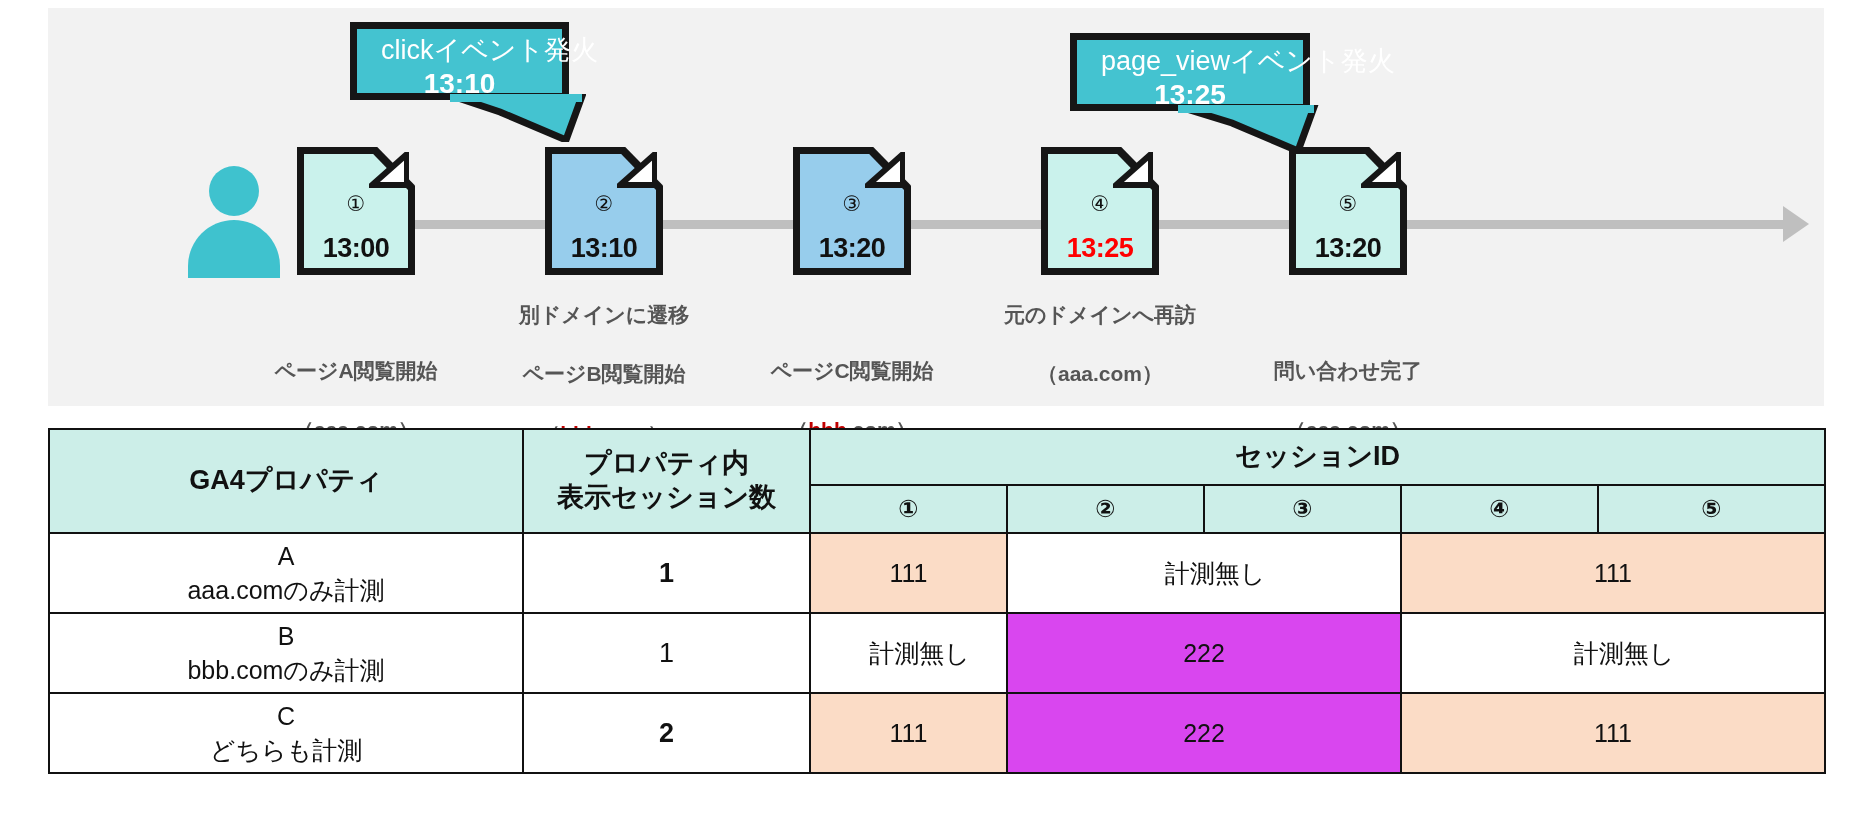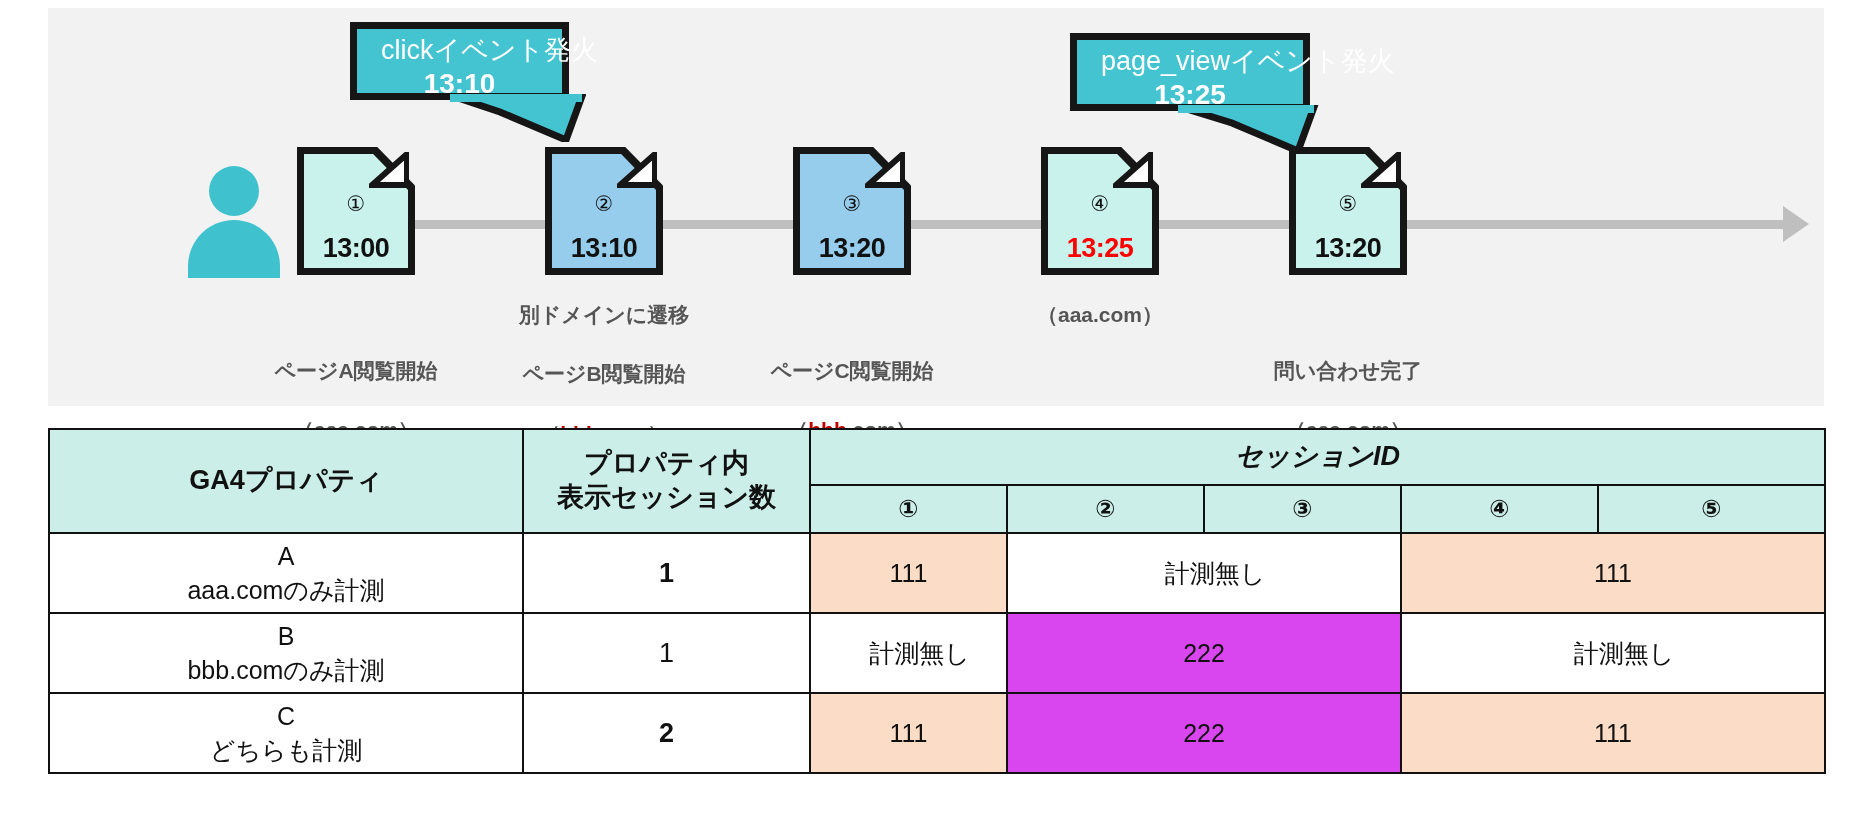--- a/index.html
+++ b/index.html
@@ -317,20 +317,21 @@
     <div class="doc-inner"></div>
     <div class="doc-fold">
       <svg width="40" height="41" viewBox="0 0 40 41">
           <path d="M2,2 L2,33 L37,33 Z" fill="#ffffff" stroke="#161616" stroke-width="6" stroke-linejoin="miter" transform="translate(40,0) scale(-1,1)"></path>
         </svg>
     </div>
     <div class="doc-num">④</div>
     <div class="doc-time red">13:25</div>
   </div>
   <div class="doc-caption" style="left:902px; top:262px;">
+    <div>元のドメインへ再訪</div>
     <div><span>（</span><span class="dom-red"></span><span>aaa.com）</span></div>
   </div>
 
   <div class="doc" style="left:1241px; --docfill:#caf2ec;">
     <div class="doc-border"></div>
     <div class="doc-inner"></div>
     <div class="doc-fold">
       <svg width="40" height="41" viewBox="0 0 40 41">
           <path d="M2,2 L2,33 L37,33 Z" fill="#ffffff" stroke="#161616" stroke-width="6" stroke-linejoin="miter" transform="translate(40,0) scale(-1,1)"></path>
         </svg>
@@ -355,21 +356,21 @@
       <col style="width:197px">
       <col style="width:197px">
       <col style="width:197px">
       <col style="width:227px">
     </colgroup>
     <thead>
       <tr>
         <th class="th-head" rowspan="2" style="height:100px;">GA4プロパティ</th>
         <th class="th-head" rowspan="2">プロパティ内
 表示セッション数</th>
-        <th class="th-head" colspan="5" style="height:54px;font-style:italic;">セッションID</th>
+        <th class="th-head" colspan="5" style="height:54px;">セッションID</th>
       </tr>
       <tr>
         <th class="th-sub">①</th>
         <th class="th-sub">②</th>
         <th class="th-sub">③</th>
         <th class="th-sub">④</th>
         <th class="th-sub">⑤</th>
       </tr>
     </thead>
     <tbody>

